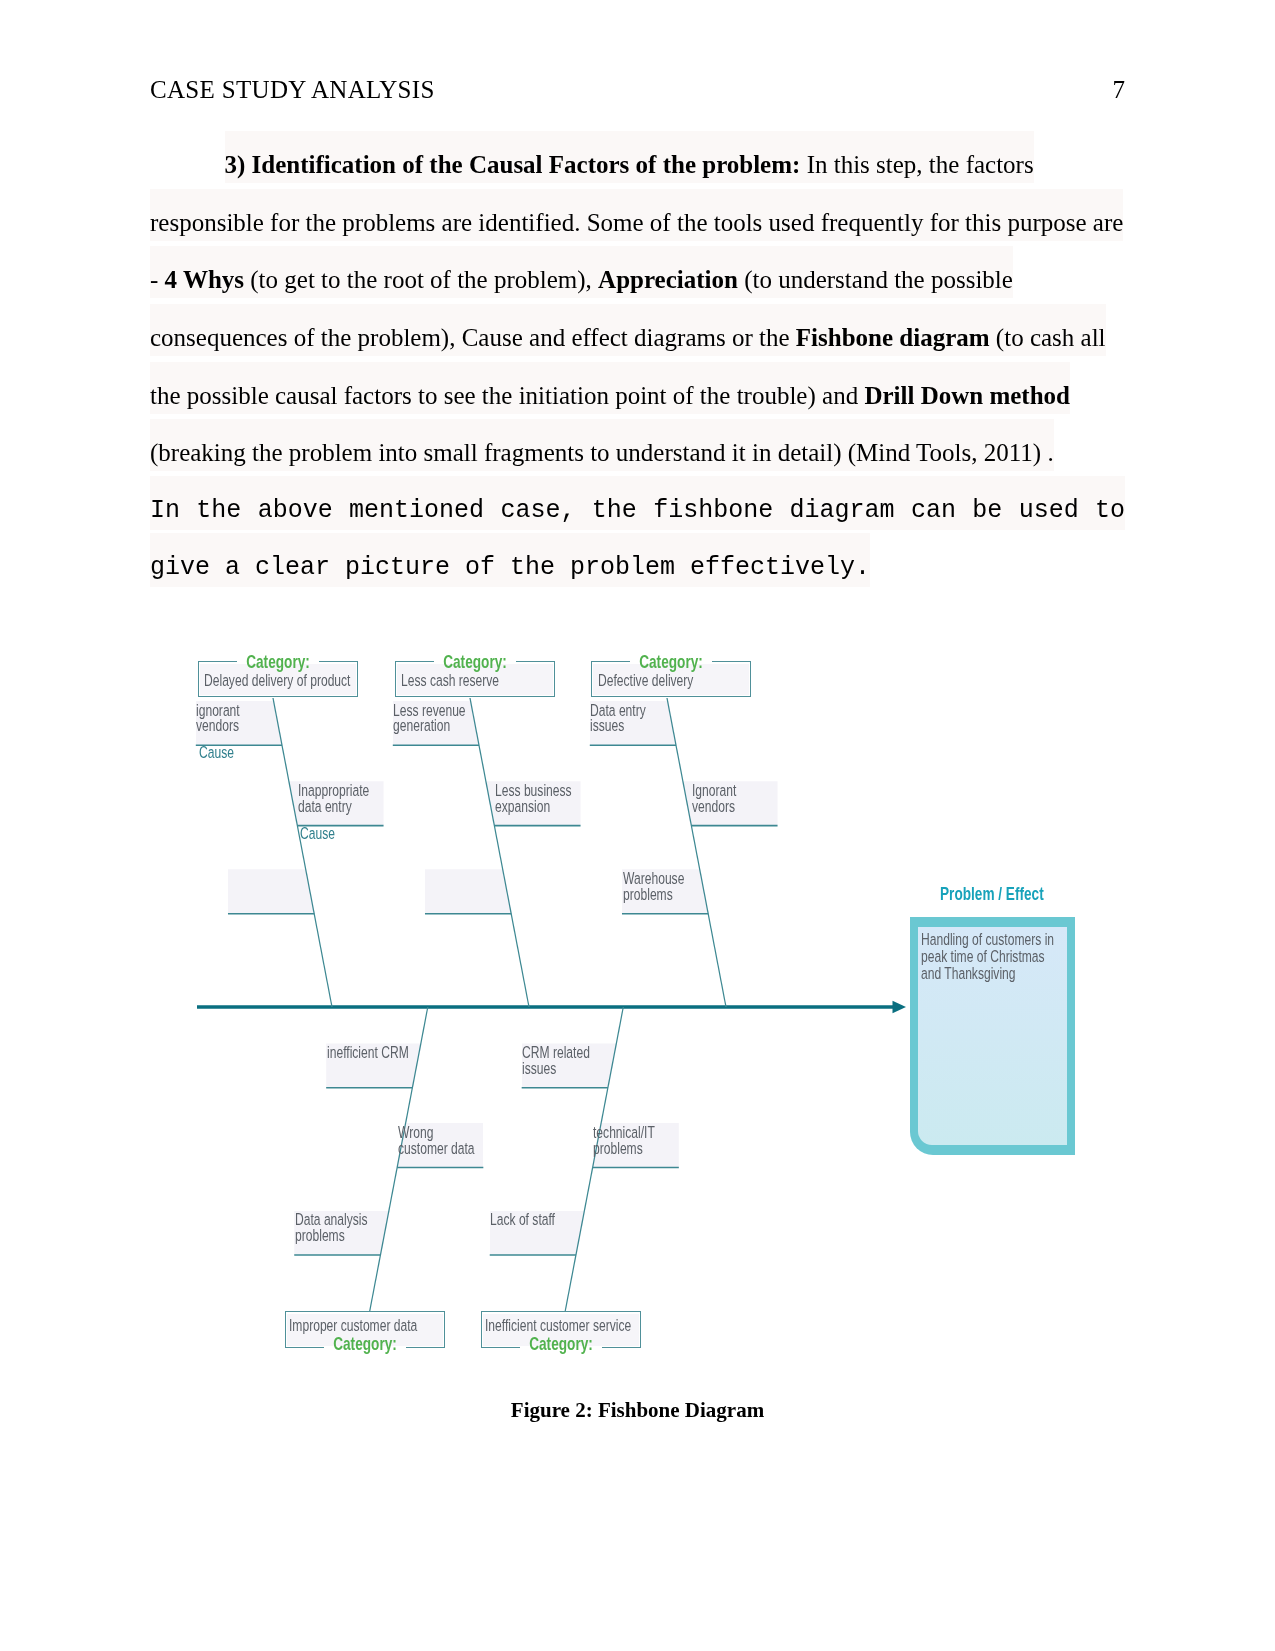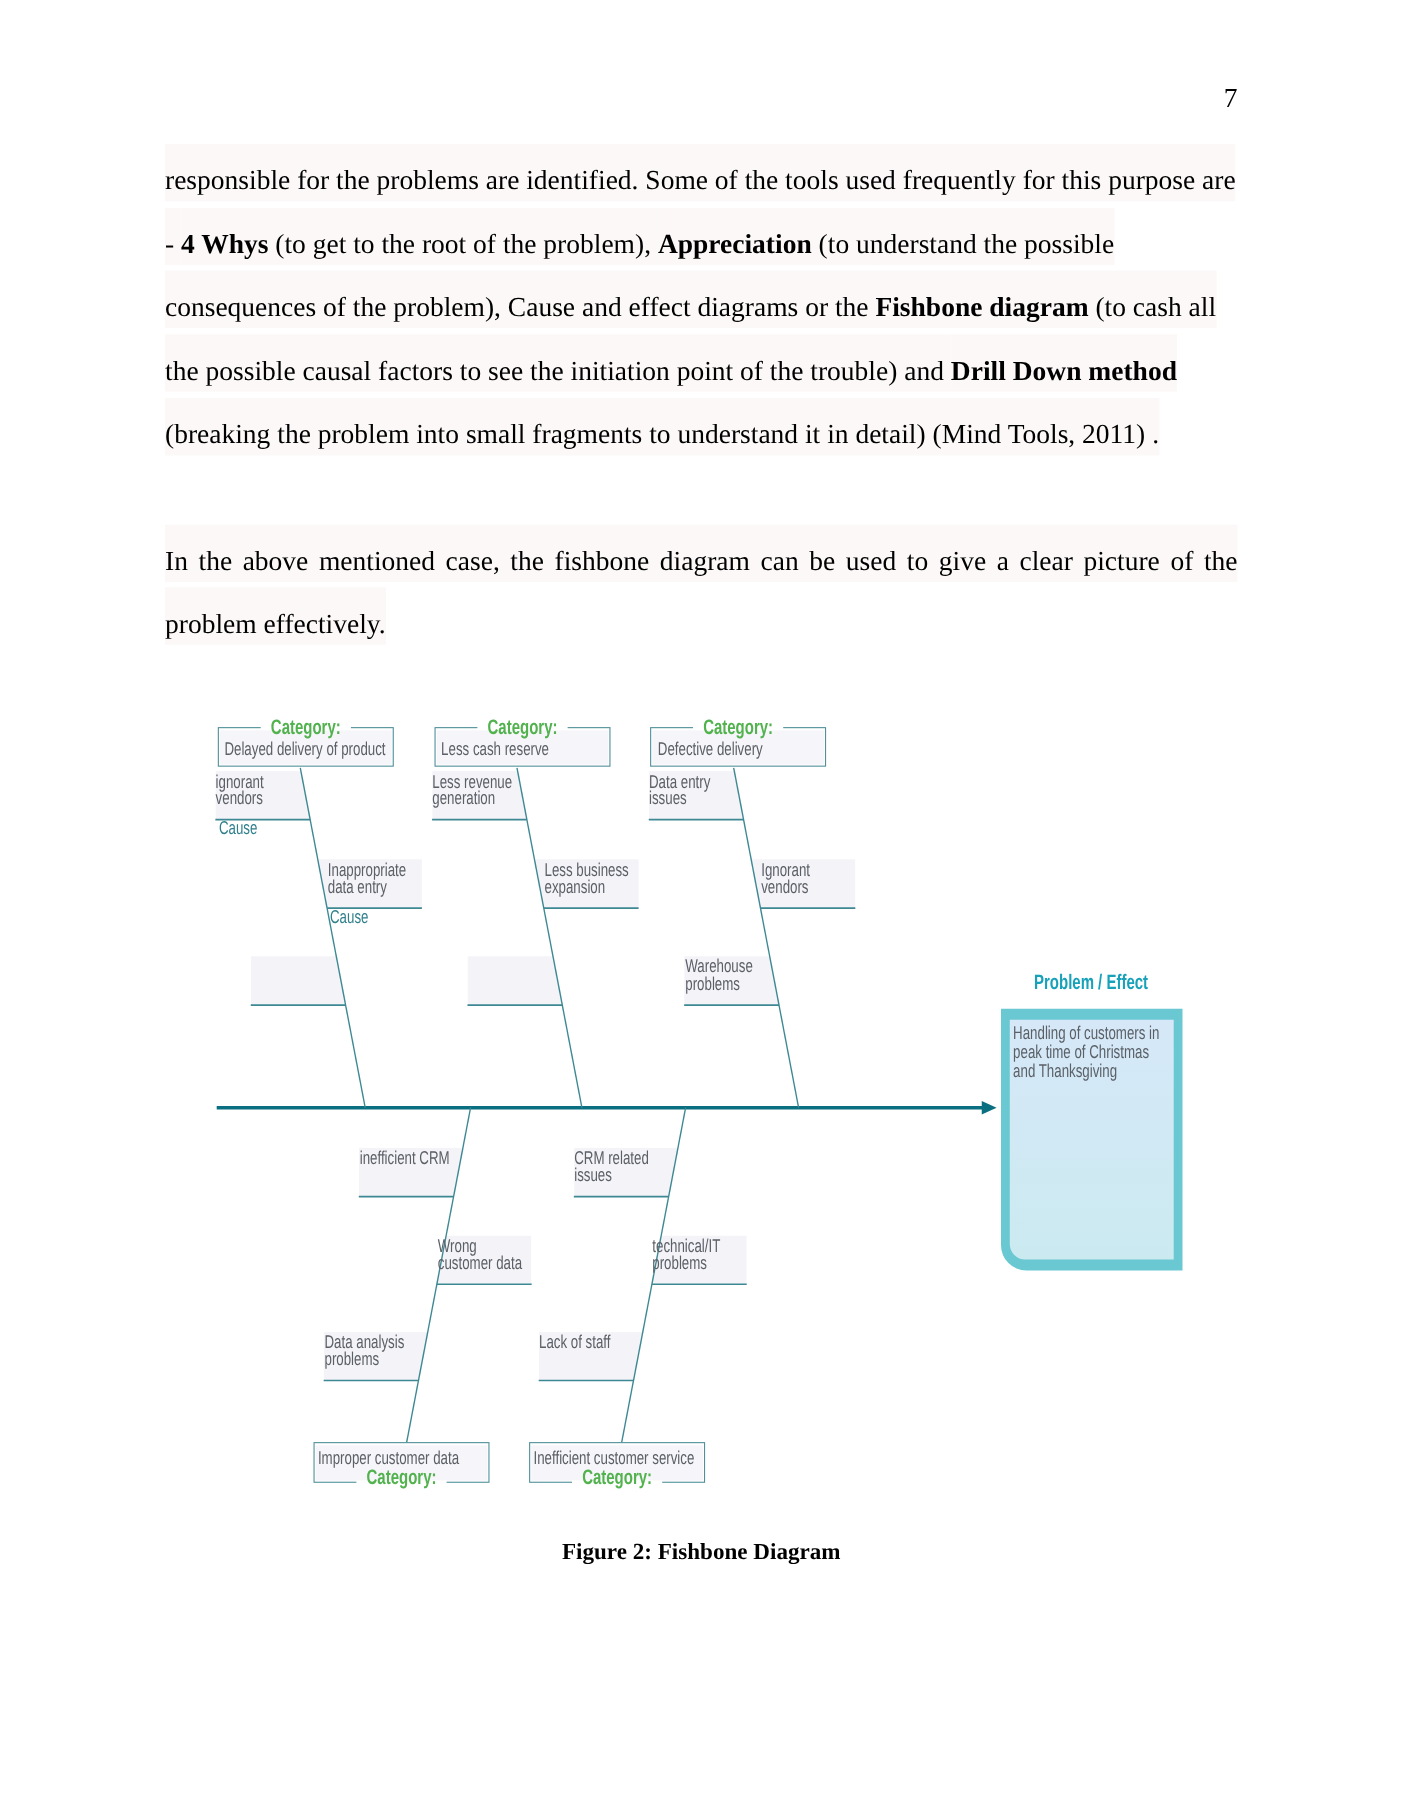--- a/index.html
+++ b/index.html
@@ -9,21 +9,21 @@
   .serif{font-family:"Liberation Serif",serif;color:#000;white-space:pre;}
   #hdr-title{position:absolute;left:150px;top:60.6px;font-size:25px;line-height:57.6px;letter-spacing:0.32px;}
   #hdr-page{position:absolute;left:975px;top:60.6px;width:150px;text-align:right;
              font-size:25px;line-height:57.6px;}
   #para1{position:absolute;left:150px;top:136.2px;width:976px;}
   .pline{font-family:"Liberation Serif",serif;font-size:25px;line-height:57.6px;color:#000;
           white-space:pre;}
   .pline .b{font-weight:bold;}
   .pline span,#para2 .runs{background:#fbf8f7;padding:20px 0 5px;}
   .pline.first{text-indent:74.5px;}
-  #para2{position:absolute;left:150px;top:481.8px;width:975px;font-family:Liberation Serif, serif;
+  #para2{position:absolute;left:150px;top:481.8px;width:975px;font-family:Liberation Mono, monospace;
           font-size:25px;line-height:57.6px;text-align:justify;color:#000;}
   #fig-caption{position:absolute;left:150px;top:1395.8px;width:975px;text-align:center;
           font-family:"Liberation Serif",serif;font-weight:bold;font-size:21px;line-height:28px;color:#000;}
 
   #bones{position:absolute;left:0;top:0;pointer-events:none;z-index:2;}
   #diagram{position:absolute;left:0;top:0;width:1275px;height:1651px;filter:blur(0.4px);}
 
   .catbox{position:absolute;z-index:3;}
   .catframe{position:absolute;left:0;top:0;right:0;bottom:0;border:1.4px solid #4f9099;
              box-sizing:border-box;background:#fff;}
@@ -58,23 +58,25 @@
   .pe-outer{position:absolute;background:#6ac8d2;border-radius:0 0 0 23px;z-index:3;}
   .pe-inner{position:absolute;left:8.1px;top:10.2px;width:148.8px;height:217.4px;
              background:linear-gradient(180deg,#d6e8f8,#cbeaf0);
              border-radius:0 0 0 14px;}
 </style>
 </head>
 <body>
 
 <div class="page">
 
+  <div class="serif" id="hdr-title">CASE STUDY ANALYSIS</div>
   <div class="serif" id="hdr-page">7</div>
 
   <div id="para1">
+    <div class="pline first"><span class="b">3) Identification of the Causal Factors of the problem:</span><span class="n"> In this step, the factors</span></div>
     <div class="pline"><span class="n">responsible for the problems are identified. Some of the tools used frequently for this purpose are</span></div>
     <div class="pline"><span class="n">- </span><span class="b">4 Whys</span><span class="n"> (to get to the root of the problem), </span><span class="b">Appreciation</span><span class="n"> (to understand the possible</span></div>
     <div class="pline"><span class="n">consequences of the problem), Cause and effect diagrams or the </span><span class="b">Fishbone diagram</span><span class="n"> (to cash all</span></div>
     <div class="pline"><span class="n">the possible causal factors to see the initiation point of the trouble) and </span><span class="b">Drill Down method</span></div>
     <div class="pline"><span class="n">(breaking the problem into small fragments to understand it in detail) (Mind Tools, 2011) .</span></div>
   </div>
   <div id="para2"><span class="runs">In the above mentioned case, the fishbone diagram can be used to give a clear picture of the problem effectively.</span></div>
 
   <div id="diagram">
     <svg id="bones" width="1275" height="1651" viewBox="0 0 1275 1651">

